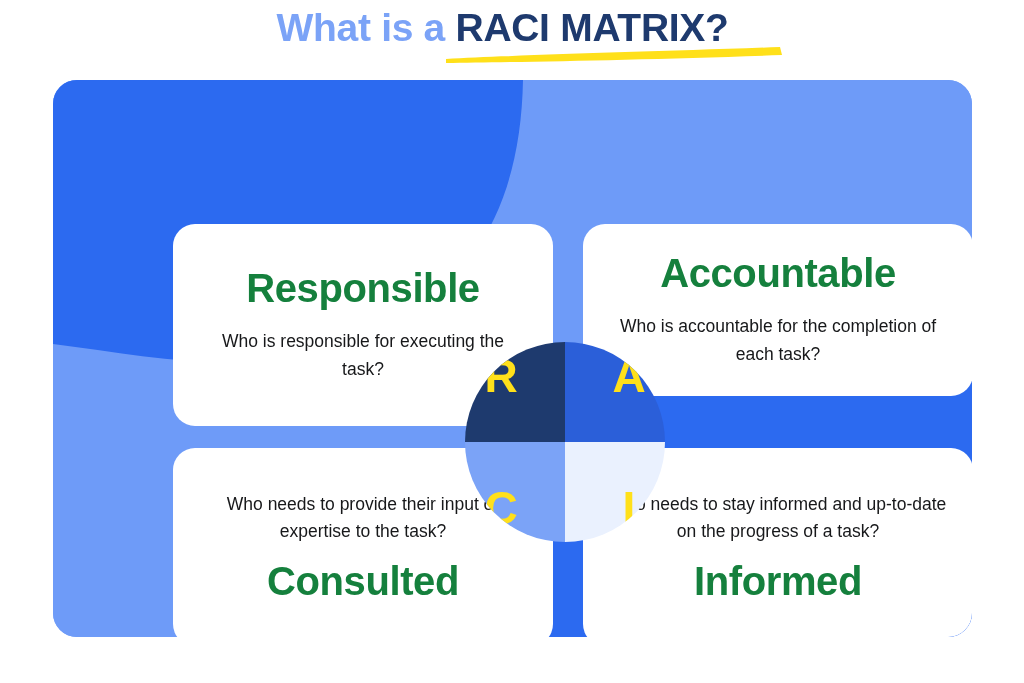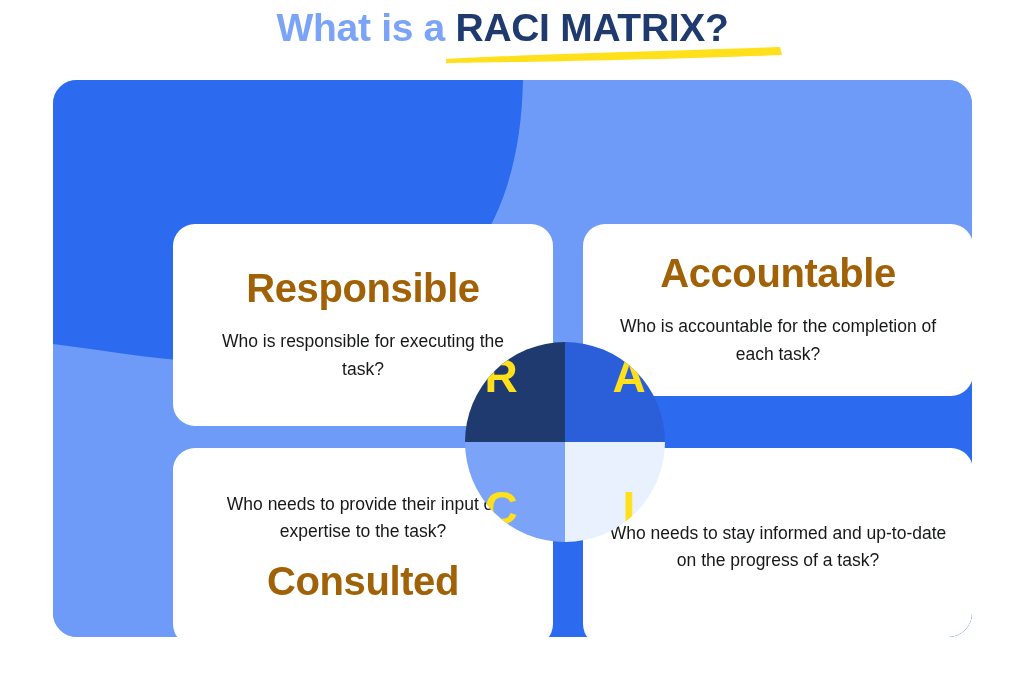--- a/index.html
+++ b/index.html
@@ -108,21 +108,21 @@
     justify-content: center;
   }
   #card-responsible  { left: 120px; top: 144px; width: 380px; height: 202px; }
   #card-accountable  { left: 530px; top: 144px; width: 390px; height: 172px; }
   #card-consulted    { left: 120px; top: 368px; width: 380px; height: 198px; }
   #card-informed     { left: 530px; top: 368px; width: 390px; height: 198px; }
 
   .card-title {
     font-size: 40px;
     font-weight: bold;
-    color: #a16207;
+    color: #15803d;
     text-align: center;
     line-height: 1.08;
     letter-spacing: -0.4px;
   }
   .card-body {
     font-size: 17.5px;
     color: #17181A;
     text-align: center;
     line-height: 1.55;
   }
@@ -180,15 +180,16 @@
     <div class="card-body">Who is accountable for the completion of each task?</div>
   </div>
 
   <div class="card" id="card-consulted">
     <div class="card-body">Who needs to provide their input or expertise to the task?</div>
     <div class="card-title">Consulted</div>
   </div>
 
   <div class="card" id="card-informed">
     <div class="card-body">Who needs to stay informed and up-to-date on the progress of a task?</div>
+    <div class="card-title">Informed</div>
   </div>
 
 </div>
 
 </body></html>

